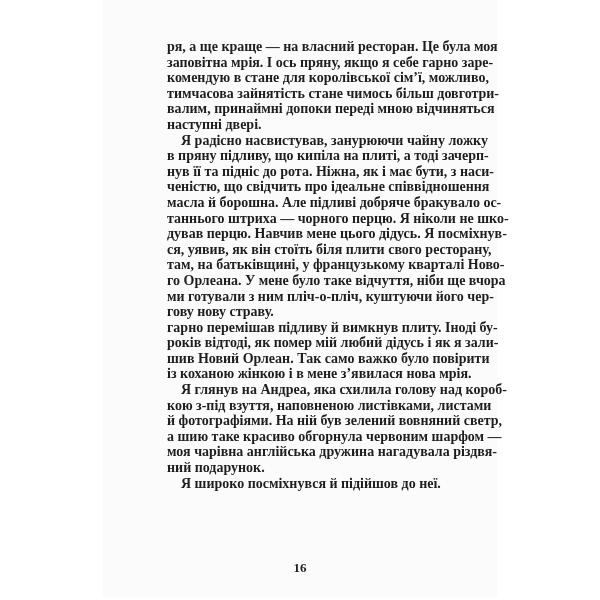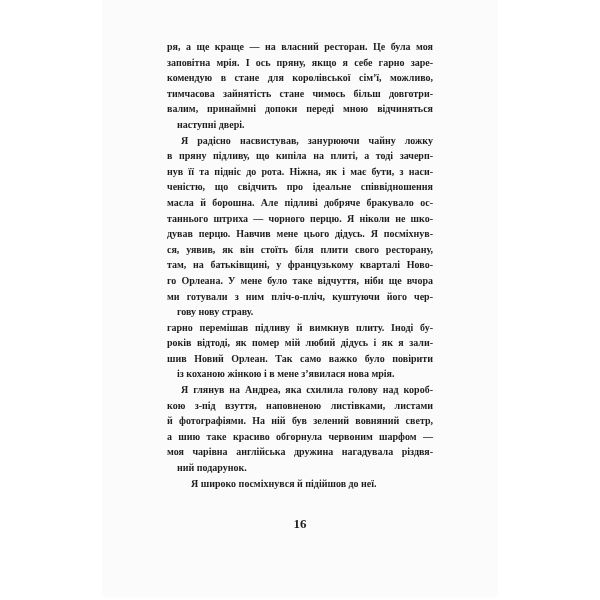--- a/index.html
+++ b/index.html
@@ -18,47 +18,46 @@
       height: 597px;
       background: #fbfbfb;
       box-shadow: 0 0 2px rgba(0,0,0,0.03);
     }
     .text-block {
       position: absolute;
       left: 64px;
       top: 39px;
       width: 266px;
       font-family: "Liberation Serif", "DejaVu Serif", serif;
-      font-size: 10px;
+      font-size: 14px;
       line-height: 15.6px;
       color: #1e1e1e;
       text-align: justify;
       font-weight: bold;
       -webkit-font-smoothing: antialiased;
     }
     .line {
       display: block;
       height: 15.6px;
       white-space: nowrap;
       text-align-last: justify;
       text-align: justify;
       overflow: visible;
     }
     .line.last {
       text-align-last: left;
-      margin-left: 10px;
     }
     .line.indent {
       padding-left: 14px;
     }
     .page-number {
       position: absolute;
       left: 0;
       width: 394px;
-      top: 516px;
+      top: 560px;
       text-align: center;
       font-family: "Liberation Serif", "DejaVu Serif", serif;
       font-size: 13px;
       font-weight: bold;
       color: #1e1e1e;
     }
   </style>
 </head>
 <body>
 

